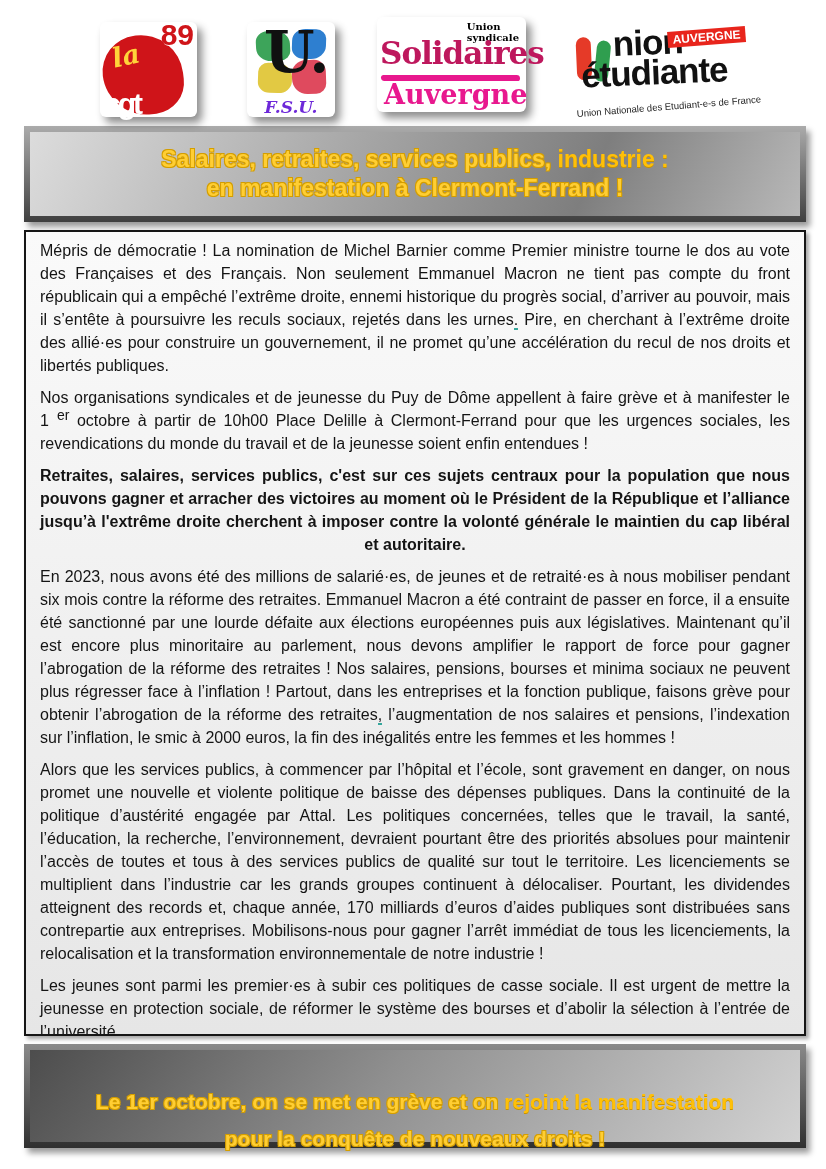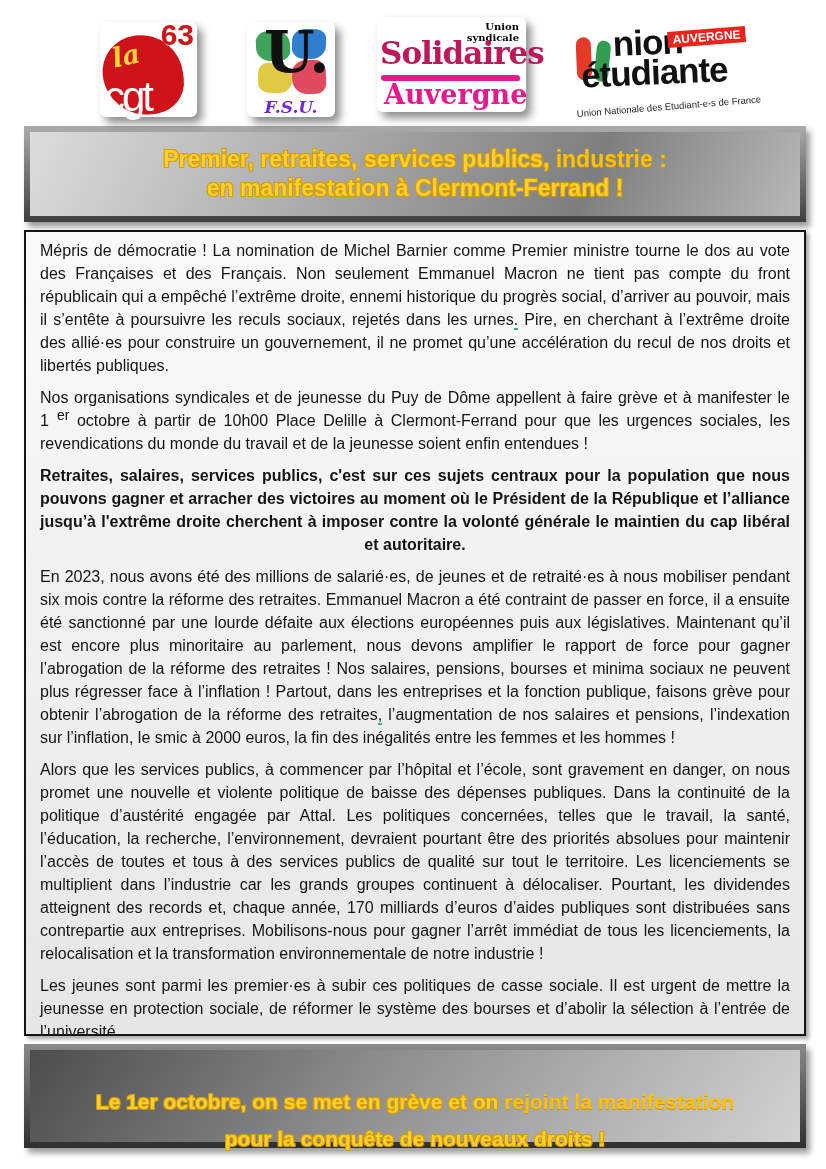--- a/index.html
+++ b/index.html
@@ -11,36 +11,36 @@
   .logo-card{position:absolute;background:#fff;border-radius:6px;
              box-shadow:5px 6px 8px rgba(0,0,0,.45);}
   
   #logo-cgt{left:100px;top:22px;width:97px;height:95px;}
   .cgt-blob{position:absolute;left:3px;top:13px;width:80px;height:80px;background:#cf1419;
             border-radius:46% 54% 40% 56%;transform:rotate(-7deg);}
   .cgt-63{position:absolute;top:-4px;right:3px;font-size:30px;font-weight:800;color:#cf1419;
           text-shadow:1px 1px 0 #fff;}
   .cgt-la{position:absolute;top:18px;left:12px;font-family:"DejaVu Serif",serif;font-style:italic;
           font-weight:bold;font-size:27px;color:#ffd43a;transform:rotate(-12deg);}
-  .cgt-txt{position:absolute;bottom:-4px;left:4px;font-size:42px;font-weight:400;color:#fff;
+  .cgt-txt{position:absolute;bottom:-4px;left:4px;font-size:30px;font-weight:700;color:#fff;
            letter-spacing:-3px;}
   
   #logo-fsu{left:247px;top:22px;width:88px;height:95px;}
   .fsu-sq{position:absolute;width:34px;height:30px;}
   .fsu-g{left:9px;top:9px;background:#3da45a;border-radius:35% 45% 30% 45%;transform:rotate(-3deg);}
   .fsu-b{left:45px;top:7px;background:#2e7fd0;border-radius:40% 30% 45% 35%;transform:rotate(2deg);}
   .fsu-y{left:11px;top:41px;background:#e2c943;border-radius:30% 45% 40% 35%;transform:rotate(2deg);}
   .fsu-r{left:45px;top:38px;height:34px;background:#df4a5e;border-radius:40% 35% 30% 45%;transform:rotate(-2deg);}
   .fsu-u{position:absolute;top:-4px;left:17px;font-family:"DejaVu Serif",serif;font-weight:bold;
          font-size:58px;color:#101010;}
   .fsu-label{position:absolute;bottom:0px;width:100%;text-align:center;font-family:"DejaVu Serif",serif;
              font-style:italic;font-weight:bold;font-size:17px;color:#6d28d9;}
   
   #logo-sol{left:377px;top:17px;width:149px;height:95px;}
-  .sol-union{position:absolute;top:4px;right:7px;text-align:right;font-family:"DejaVu Serif",serif;
+  .sol-union{position:absolute;top:4px;right:7px;text-align:left;font-family:"DejaVu Serif",serif;
              font-weight:bold;font-size:10px;line-height:11px;color:#000;}
   .sol-title{position:absolute;top:18px;left:3px;font-family:"DejaVu Serif",serif;font-weight:900;
              font-size:31px;color:#be185d;letter-spacing:-1px;}
   .sol-bar{position:absolute;top:58px;left:4px;width:139px;height:6px;background:#e8188e;
            border-radius:3px 4px 3px 4px;}
   .sol-region{position:absolute;top:62px;left:7px;font-family:"DejaVu Serif",serif;font-weight:900;
               font-size:27px;color:#e8188e;}
   
   #logo-ue{left:575px;top:26px;width:172px;height:90px;background:transparent;box-shadow:none;
            transform:rotate(-2.5deg);}
@@ -80,21 +80,21 @@
 </style>
 </head>
 <body>
 
 <div id="page">
 
   <div id="logos">
 
     <div class="logo-card" id="logo-cgt">
       <div class="cgt-blob"></div>
-      <div class="cgt-63">63</div>
+      <div class="cgt-63">89</div>
       <div class="cgt-la">la</div>
       <div class="cgt-txt">cgt</div>
     </div>
 
     <div class="logo-card" id="logo-fsu">
       <div class="fsu-sq fsu-g"></div>
       <div class="fsu-sq fsu-b"></div>
       <div class="fsu-sq fsu-y"></div>
       <div class="fsu-sq fsu-r"></div>
       <div class="fsu-u">U.</div>
@@ -116,21 +116,21 @@
       <div class="ue-bar-green"></div>
       <div class="ue-nion">nion</div>
       <div class="ue-badge">AUVERGNE</div>
       <div class="ue-etudiante">étudiante</div>
       <div class="ue-caption">Union Nationale des Etudiant-e-s de France</div>
     </div>
   </div>
 
   <div class="banner" id="banner-top">
     <div class="inner">
-        <div class="banner-line"><span>Premier, retraites, services publics, </span><span class="seg-b">industrie :</span></div>
+        <div class="banner-line"><span>Salaires, retraites, services publics, </span><span class="seg-b">industrie :</span></div>
         <div class="banner-line"><span>en manifestation à Clermont-Ferrand !</span></div>
       </div>
   </div>
 
   <div id="body-box">
       <p class="para"><span>Mépris de démocratie ! La nomination de Michel Barnier comme Premier ministre tourne le dos au vote des Françaises et des Français. Non seulement Emmanuel Macron ne tient pas compte du front républicain qui a empêché l’extrême droite, ennemi historique du progrès social, d’arriver au pouvoir, mais il s’entête à poursuivre les reculs sociaux, rejetés dans les urnes</span><span class="seg-u">.</span><span> Pire, en cherchant à l’extrême droite des allié·es pour construire un gouvernement, il ne promet qu’une accélération du recul de nos droits et libertés publiques.</span></p>
       <p class="para"><span>Nos organisations syndicales et de jeunesse du Puy de Dôme appellent à faire grève et à manifester le 1</span><sup>er</sup><span> octobre à partir de 10h00 Place Delille à Clermont-Ferrand pour que les urgences sociales, les revendications du monde du travail et de la jeunesse soient enfin entendues !</span></p>
       <p class="para bold"><span>Retraites, salaires, services publics, c'est sur ces sujets centraux pour la population que nous pouvons gagner et arracher des victoires au moment où le Président de la République et l’alliance jusqu’à l'extrême droite cherchent à imposer contre la volonté générale le maintien du cap libéral et autoritaire.</span></p>
       <p class="para"><span>En 2023, nous avons été des millions de salarié·es, de jeunes et de retraité·es à nous mobiliser pendant six mois contre la réforme des retraites. Emmanuel Macron a été contraint de passer en force, il a ensuite été sanctionné par une lourde défaite aux élections européennes puis aux législatives. Maintenant qu’il est encore plus minoritaire au parlement, nous devons amplifier le rapport de force pour gagner l’abrogation de la réforme des retraites ! Nos salaires, pensions, bourses et minima sociaux ne peuvent plus régresser face à l’inflation ! Partout, dans les entreprises et la fonction publique, faisons grève pour obtenir l’abrogation de la réforme des retraites</span><span class="seg-u">,</span><span> l’augmentation de nos salaires et pensions, l’indexation sur l’inflation, le smic à 2000 euros, la fin des inégalités entre les femmes et les hommes !</span></p>
       <p class="para"><span>Alors que les services publics, à commencer par l’hôpital et l’école, sont gravement en danger, on nous promet une nouvelle et violente politique de baisse des dépenses publiques. Dans la continuité de la politique d’austérité engagée par Attal. Les politiques concernées, telles que le travail, la santé, l’éducation, la recherche, l’environnement, devraient pourtant être des priorités absolues pour maintenir l’accès de toutes et tous à des services publics de qualité sur tout le territoire. Les licenciements se multiplient dans l’industrie car les grands groupes continuent à délocaliser. Pourtant, les dividendes atteignent des records et, chaque année, 170 milliards d’euros d’aides publiques sont distribuées sans contrepartie aux entreprises. Mobilisons-nous pour gagner l’arrêt immédiat de tous les licenciements, la relocalisation et la transformation environnementale de notre industrie !</span></p>

